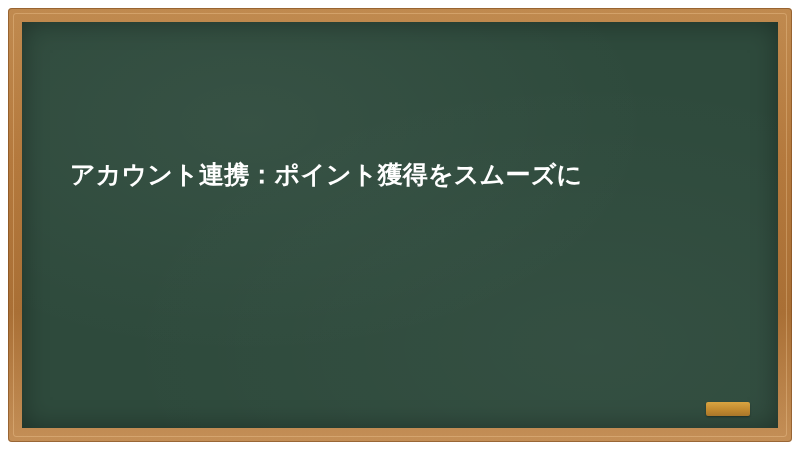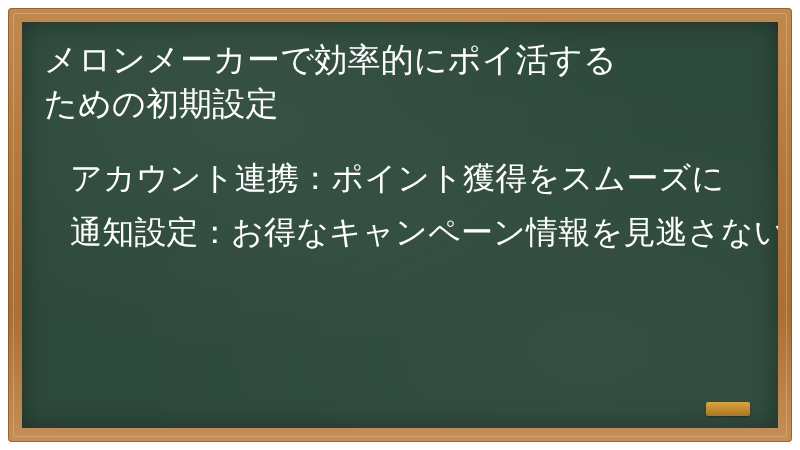--- a/index.html
+++ b/index.html
@@ -74,23 +74,23 @@
     position: absolute;
     left: 48px;
     top: 140px;
     right: 30px;
     margin: 0;
     padding: 0;
     list-style: none;
   }
   .bullet-item {
     color: #ffffff;
-    font-size: 32px;
+    font-size: 25px;
     line-height: 1.0;
-    font-weight: 400;
+    font-weight: 700;
     margin: 0 0 22px 0;
     letter-spacing: 0.2px;
     white-space: nowrap;
   }
   
   .eraser {
     position: absolute;
     right: 28px;
     bottom: 12px;
     width: 44px;
@@ -100,25 +100,22 @@
     box-shadow: 0 1px 2px rgba(0,0,0,0.35);
   }
 </style>
 </head>
 <body>
 
 <div class="slide">
   <div class="board-frame">
     <div class="board-surface">
 
-      <div class="board-title">メロンメーカーで効率的にポイ活する
-ための初期設定</div>
 
       <ul class="bullet-list">
         <li class="bullet-item">アカウント連携：ポイント獲得をスムーズに</li>
-        <li class="bullet-item">通知設定：お得なキャンペーン情報を見逃さない</li>
       </ul>
 
       <div class="eraser"></div>
 
     </div>
   </div>
 </div>
 
 </body></html>

